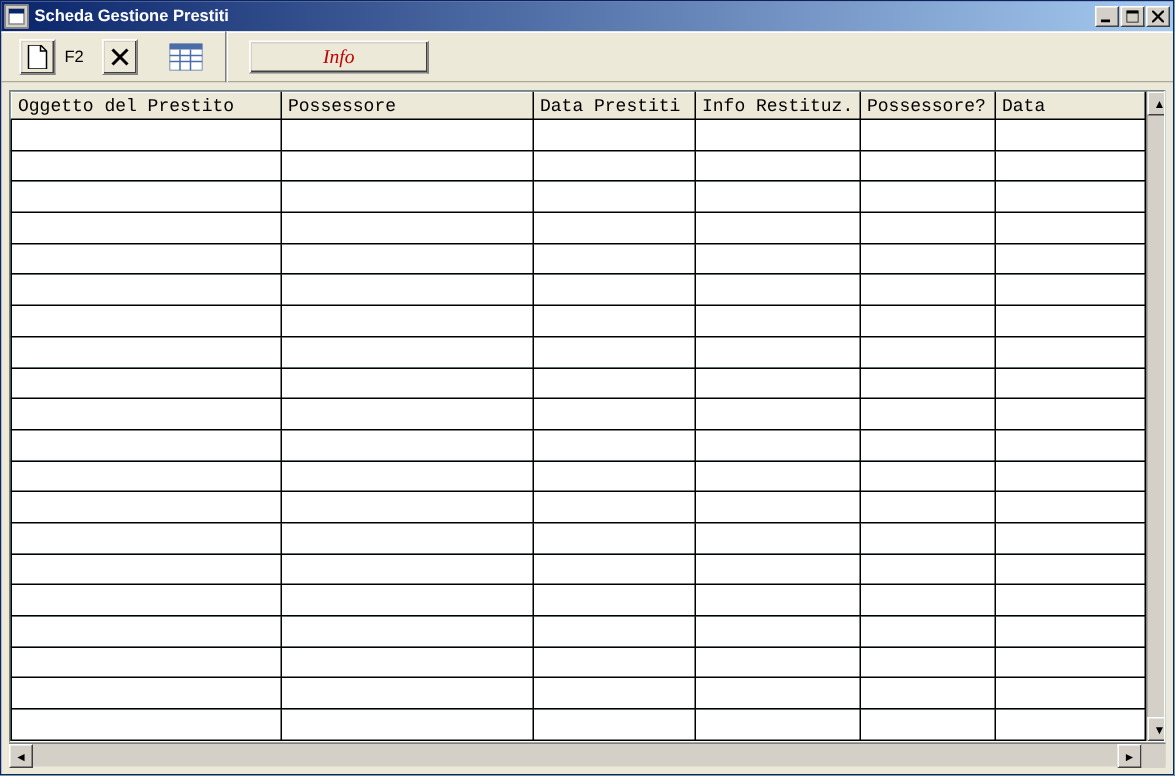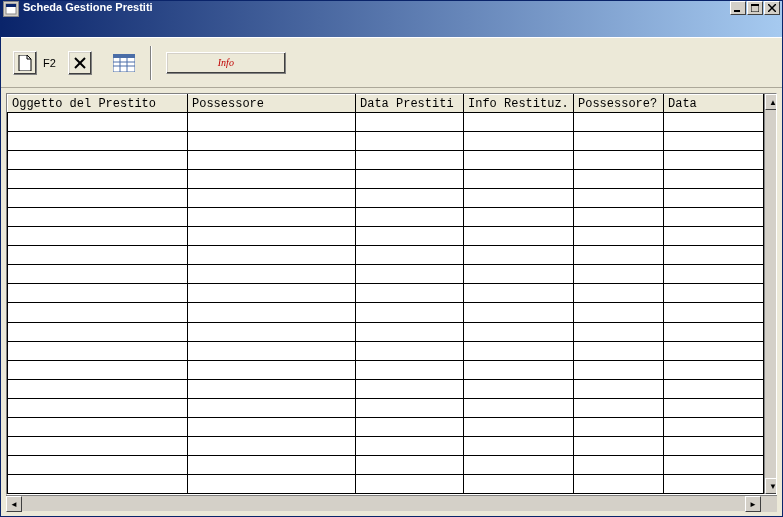--- a/index.html
+++ b/index.html
@@ -11,23 +11,24 @@
     }
     .window {
       width: 783px;
       height: 517px;
       border: 1px solid #0a246a;
       display: flex;
       flex-direction: column;
       background: #ece9d8;
     }
     .titlebar {
-      height: 36px;
+      height: 20px;
       background: linear-gradient(to right, #0a246a, #a6caf0);
       display: flex;
+      align-items: center;
       padding: 0 2px;
       color: #fff;
       font-weight: bold;
     }
     .titlebar-icon {
       width: 16px;
       height: 16px;
       background: #d4d0c8;
       border: 1px solid #888;
       margin-right: 4px;
@@ -47,21 +48,21 @@
       border-bottom-color: #404040;
       display: flex;
       align-items: center;
       justify-content: center;
       font-size: 10px;
       font-family: Arial;
       font-weight: bold;
       cursor: pointer;
     }
     .toolbar {
-      height: 51px;
+      height: 34px;
       background: #ece9d8;
       border-bottom: 1px solid #aca899;
       border-top: 1px solid #fff;
       display: flex;
       align-items: center;
       padding: 0 12px;
       gap: 8px;
     }
     .tb-group {
       display: flex;
@@ -112,21 +113,21 @@
       border-right-color: #808080;
       border-bottom-color: #808080;
       box-shadow: inset -1px -1px 0 #404040, inset 1px 1px 0 #d4d0c8;
       display: flex;
       align-items: center;
       justify-content: center;
       cursor: pointer;
       color: #c00000;
       font-style: italic;
       font-family: "Times New Roman", serif;
-      font-size: 10px;
+      font-size: 13px;
     }
     .grid-area {
       flex: 1;
       background: #ece9d8;
       padding: 5px 5px 0 5px;
       display: flex;
       flex-direction: column;
     }
     .grid-container {
       flex: 1;

